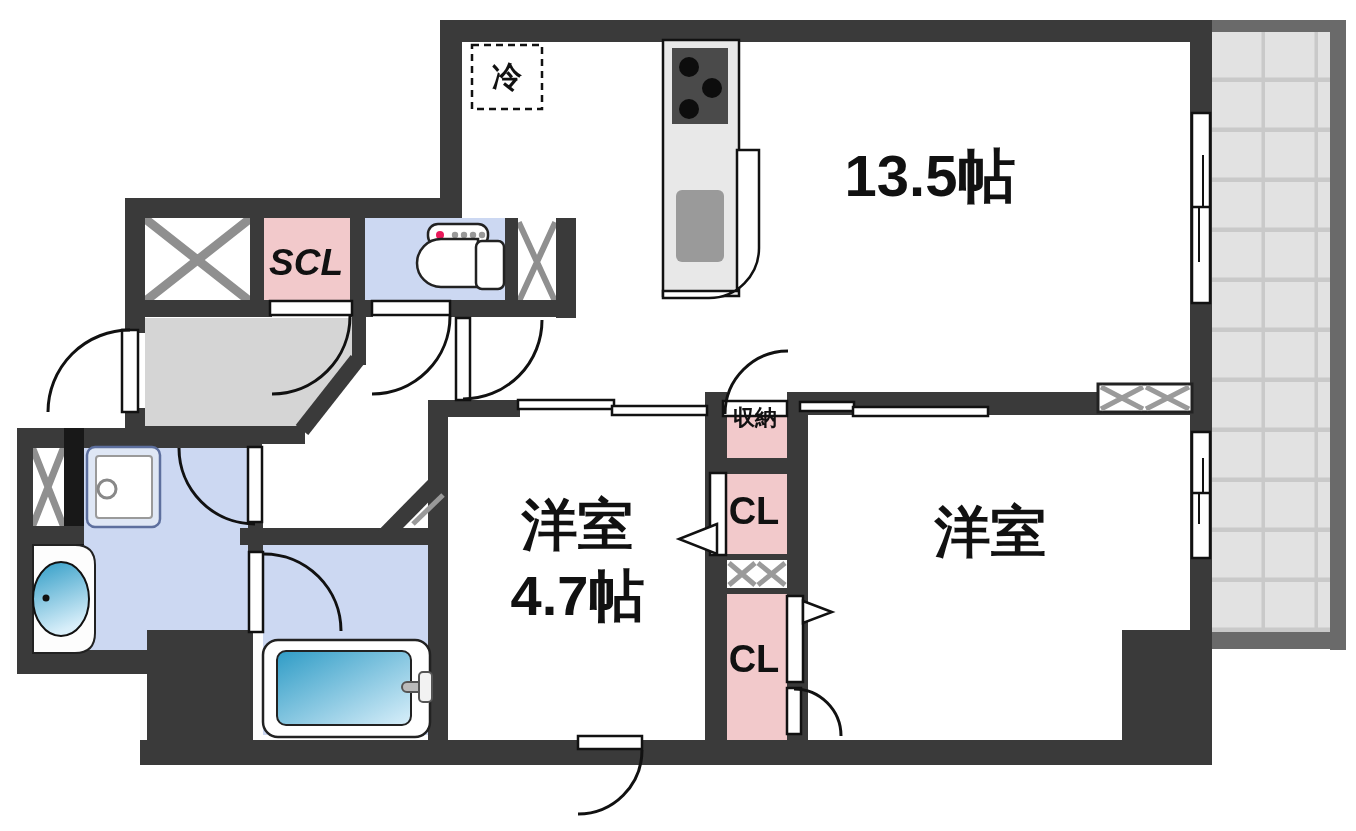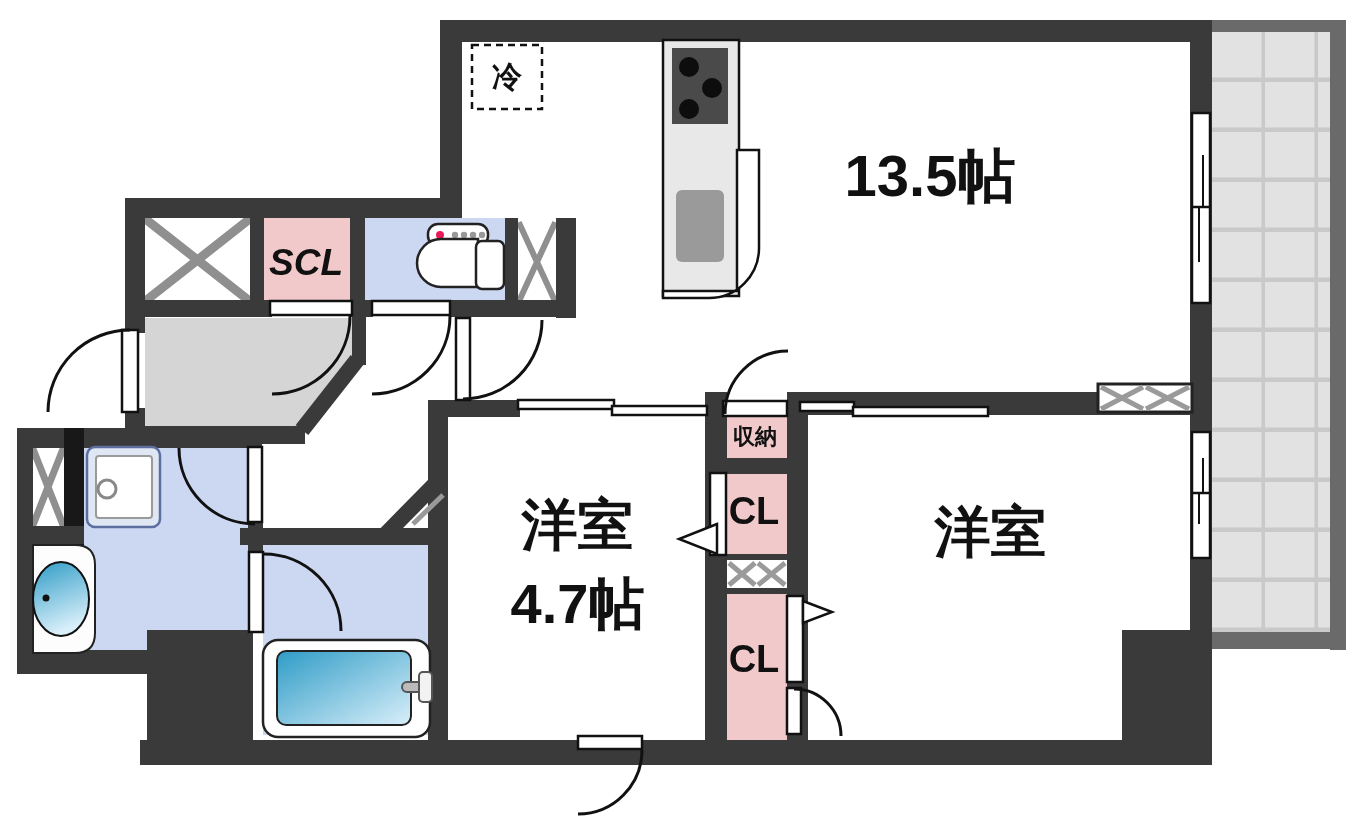--- a/index.html
+++ b/index.html
@@ -20,26 +20,26 @@
   .g1{stop-color:var(--bathtub-dark,#2f9cc6);}
   .g2{stop-color:var(--bathtub-light,#d9effa);}
   .leaf{fill:#fff;stroke:#111;stroke-width:2.5;}
   .arc{fill:none;stroke:#111;stroke-width:3;}
   .fixline{stroke:#222;fill:#fff;}
   .lbl{position:absolute;font-weight:bold;color:#111;text-align:center;line-height:1.05;}
   .lbl span{display:block;}
   .ldk-lbl{left:770px;top:146px;width:320px;font-size:58px;}
   .ldk-lbl span+span{margin-top:24px;}
   .r1-lbl{left:445px;top:496px;width:265px;font-size:56px;}
-  .r1-lbl span+span{margin-top:20px;}
+  .r1-lbl span+span{margin-top:12px;}
   .r2-lbl{left:838px;top:503px;width:305px;font-size:56px;}
   .r2-lbl span+span{margin-top:16px;}
   .genkan-lbl{left:145px;top:350px;width:185px;font-size:34px;}
   .scl-lbl{left:262px;top:244px;width:88px;font-size:37px;font-style:italic;}
-  .stor-lbl{left:721px;top:425px;width:68px;font-size:22px;}
+  .stor-lbl{left:721px;top:406px;width:68px;font-size:22px;}
   .cl1-lbl{left:721px;top:492px;width:66px;font-size:38px;}
   .cl2-lbl{left:721px;top:640px;width:66px;font-size:38px;}
   .fridge-lbl{left:472px;top:45px;width:70px;height:64px;font-size:30px;line-height:64px;}
 </style>
 </head>
 <body>
 
 <div id="stage">
 <svg id="plan-svg" width="1356" height="831" viewBox="0 0 1356 831">
   <defs>

